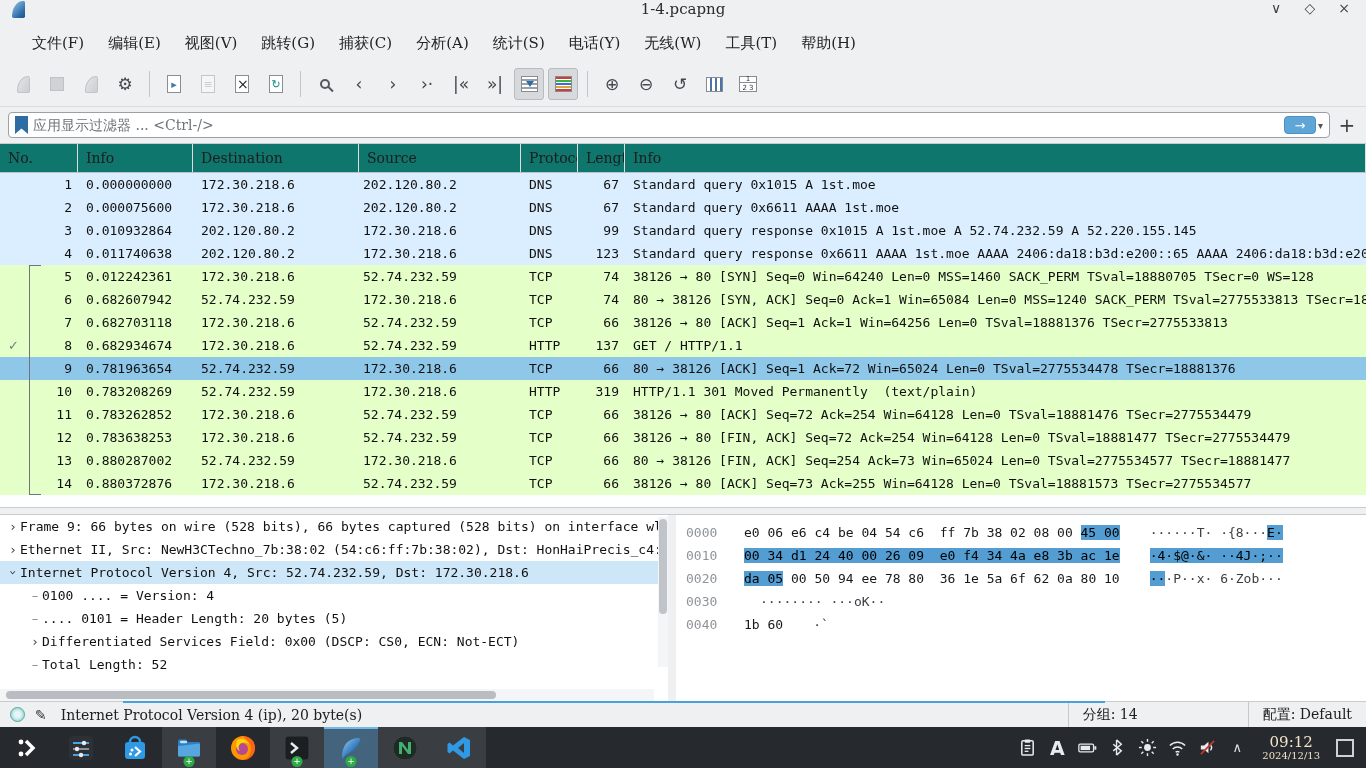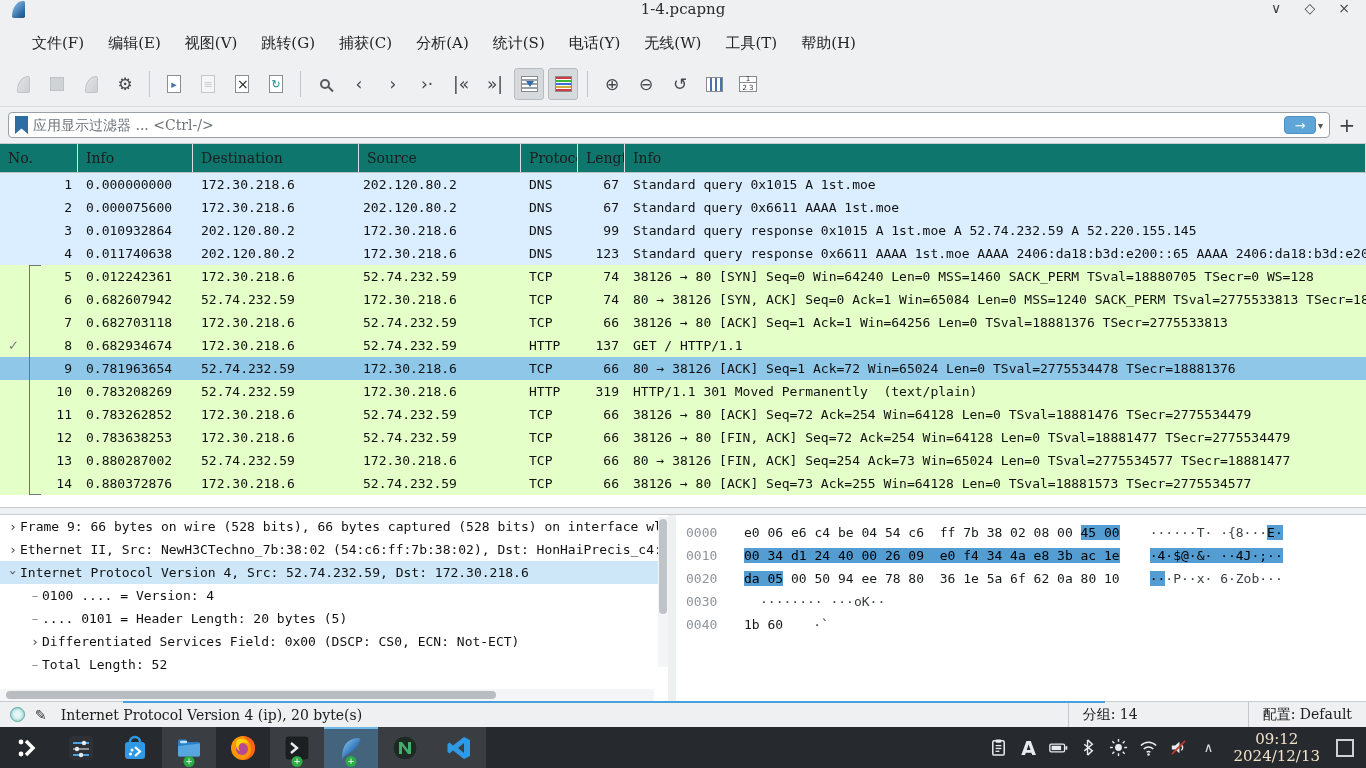--- a/index.html
+++ b/index.html
@@ -142,21 +142,21 @@
     border-radius:50%; background:#2dab44; color:#fff; font-size:9px; line-height:11px; text-align:center;
     font-family:"DejaVu Sans",sans-serif; }
   .ti { width:30px; height:30px; display:flex; align-items:center; justify-content:center; }
   .ti svg { width:28px; height:28px; }
   .tray { margin-left:auto; display:flex; align-items:center; gap:4px; padding-right:8px; }
   .tray-ic { width:26px; height:26px; display:flex; align-items:center; justify-content:center; }
   .tray-ic svg { width:19px; height:19px; }
   .tray-a { font-family:"DejaVu Sans",sans-serif; font-size:19px; font-weight:bold; color:#e8ecef; }
   .clock { text-align:center; line-height:1.1; color:#f2e3c9; padding:0 8px; }
   .clock .t { font-size:15px; }
-  .clock .d { font-size:15px; }
+  .clock .d { font-size:10px; }
   .peek { width:18px; height:18px; border:2px solid #cfd3d6; margin:0 4px; }
   .chev { font-size:13px; color:#dfe3e6; font-family:"DejaVu Sans",sans-serif; }
 </style>
 </head>
 <body>
 
 <div class="app">
 
   <div class="titlebar">
     <div class="app-logo"></div>

